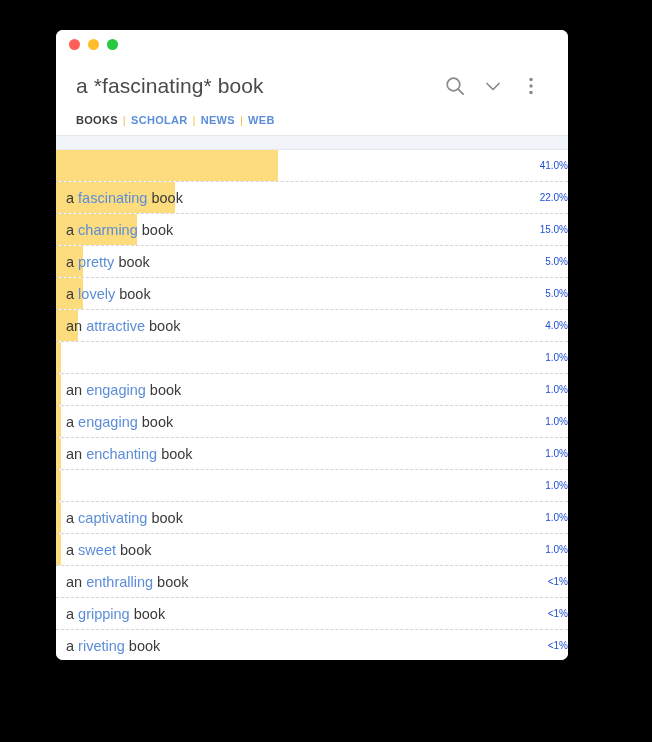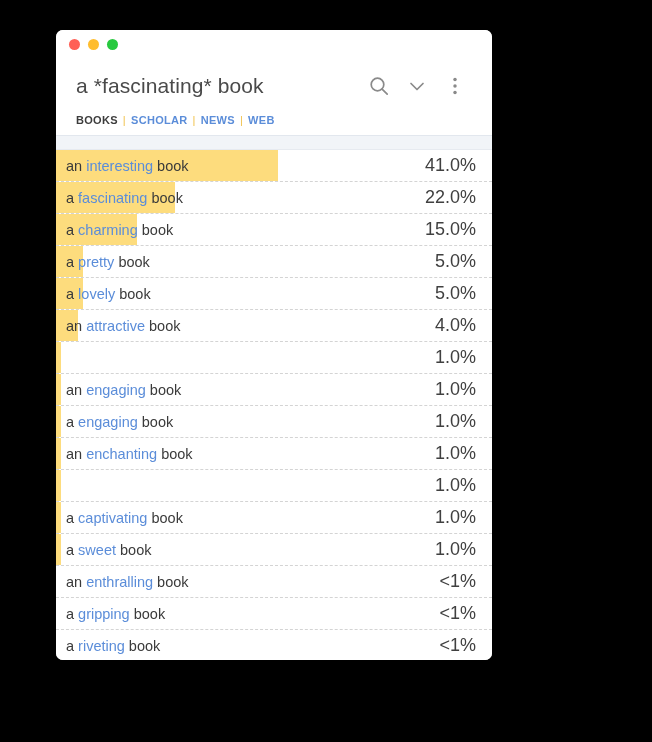--- a/index.html
+++ b/index.html
@@ -12,21 +12,21 @@
   }
   body {
     font-family: "Liberation Sans", sans-serif;
     -webkit-font-smoothing: antialiased;
   }
 
   .window {
     position: absolute;
     left: 56px;
     top: 30px;
-    width: 436px;
+    width: 512px;
     height: 630px;
     background: #ffffff;
     border-radius: 7px;
     overflow: hidden;
     display: flex;
     flex-direction: column;
   }
 
   
   .titlebar {
@@ -146,23 +146,22 @@
     color: #3a3a3a;
     white-space: nowrap;
   }
   .phrase .adj {
     color: #5b8dd9;
   }
   .value {
     position: relative;
     z-index: 1;
     margin-left: auto;
-    padding-right: 16px;
-    font-size: 18px;
-    color: #404040;
+    font-size: 10px;
+    color: #1d4ed8;
     white-space: nowrap;
   }
 </style>
 </head>
 <body>
 
 <div class="window">
 
   <div class="titlebar">
     <span class="dot red"></span>
@@ -210,21 +209,20 @@
         <span class="tab-sep">|</span>
         <span class="tab">WEB</span>
       </div>
   </div>
 
   <div class="header-divider"></div>
 
   <div class="list" id="list">
       <div class="row">
         <div class="bar" style="width: 222px;"></div>
-        <div class="phrase"><span>an </span><span class="adj">interesting</span><span> book</span></div>
         <div class="value">41.0%</div>
       </div>
       <div class="row">
         <div class="bar" style="width: 119.122px;"></div>
         <div class="phrase"><span>a </span><span class="adj">fascinating</span><span> book</span></div>
         <div class="value">22.0%</div>
       </div>
       <div class="row">
         <div class="bar" style="width: 81.2195px;"></div>
         <div class="phrase"><span>a </span><span class="adj">charming</span><span> book</span></div>

